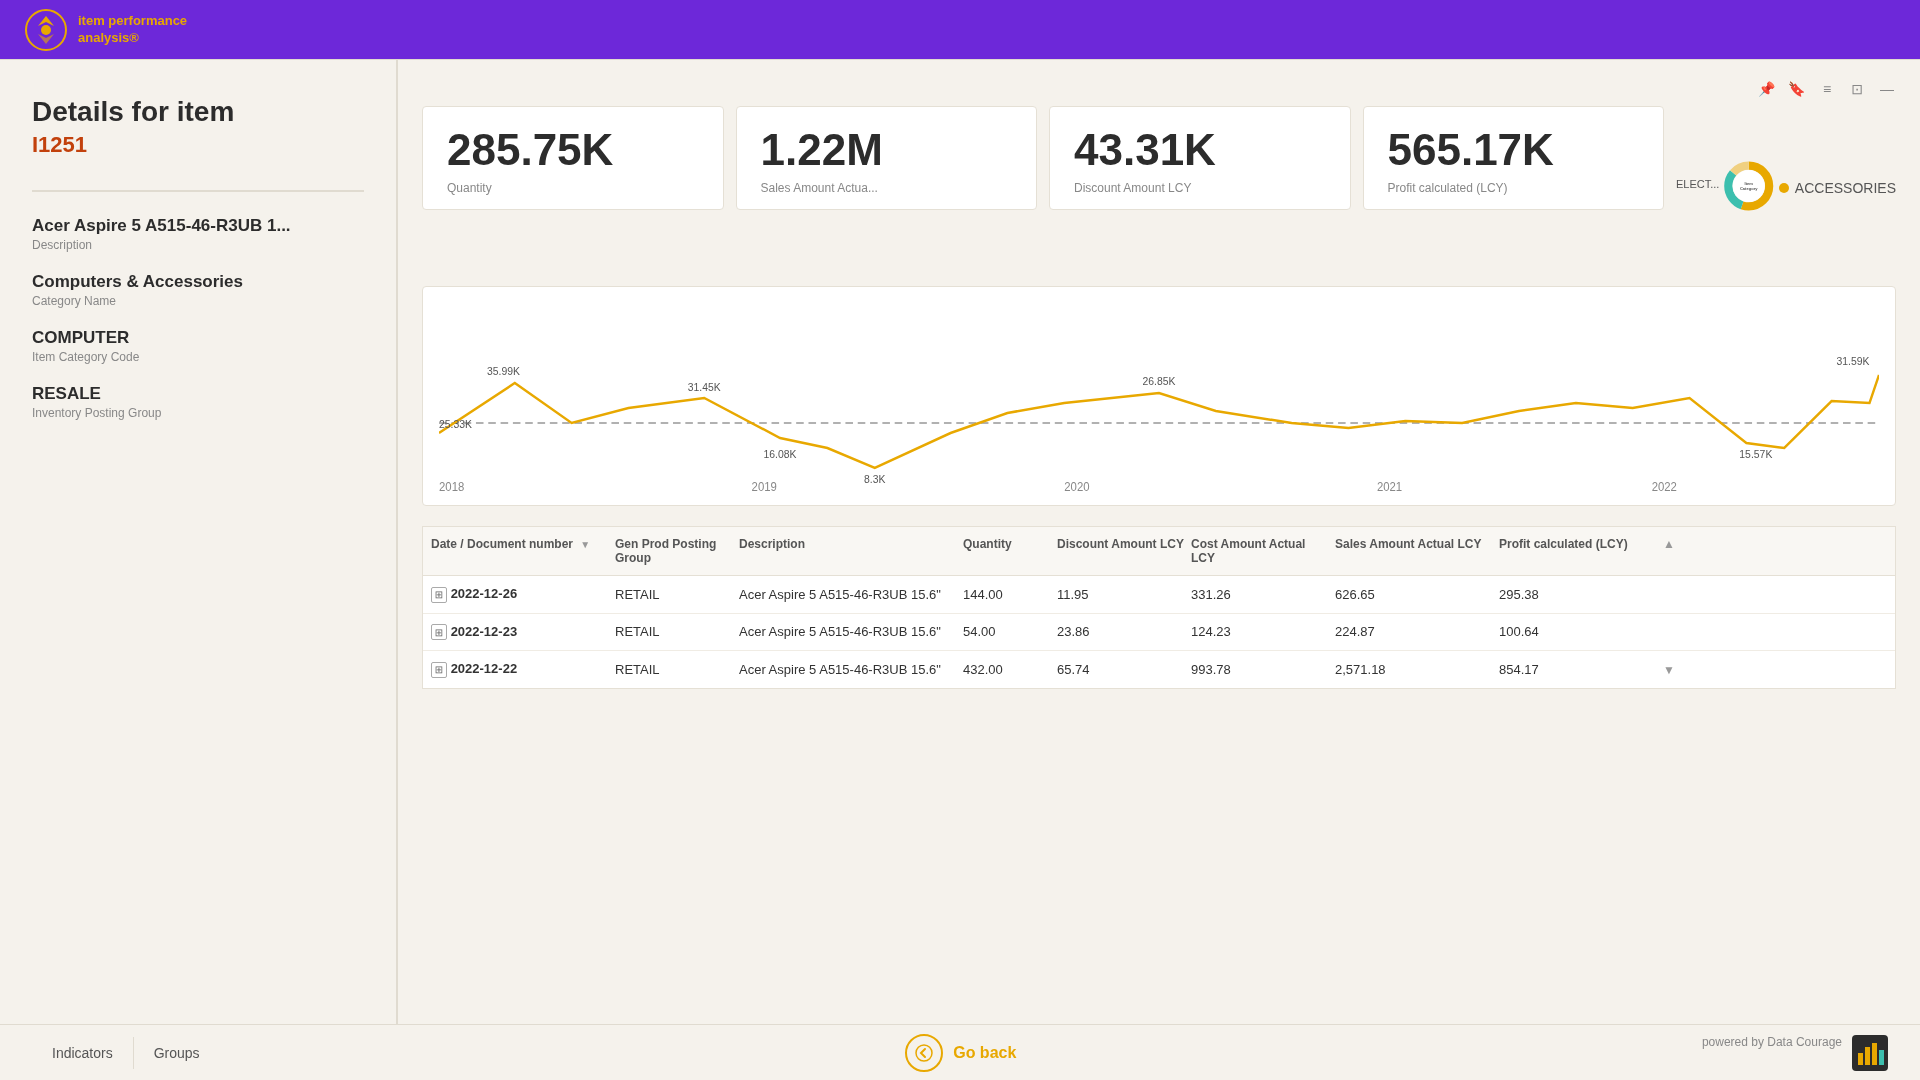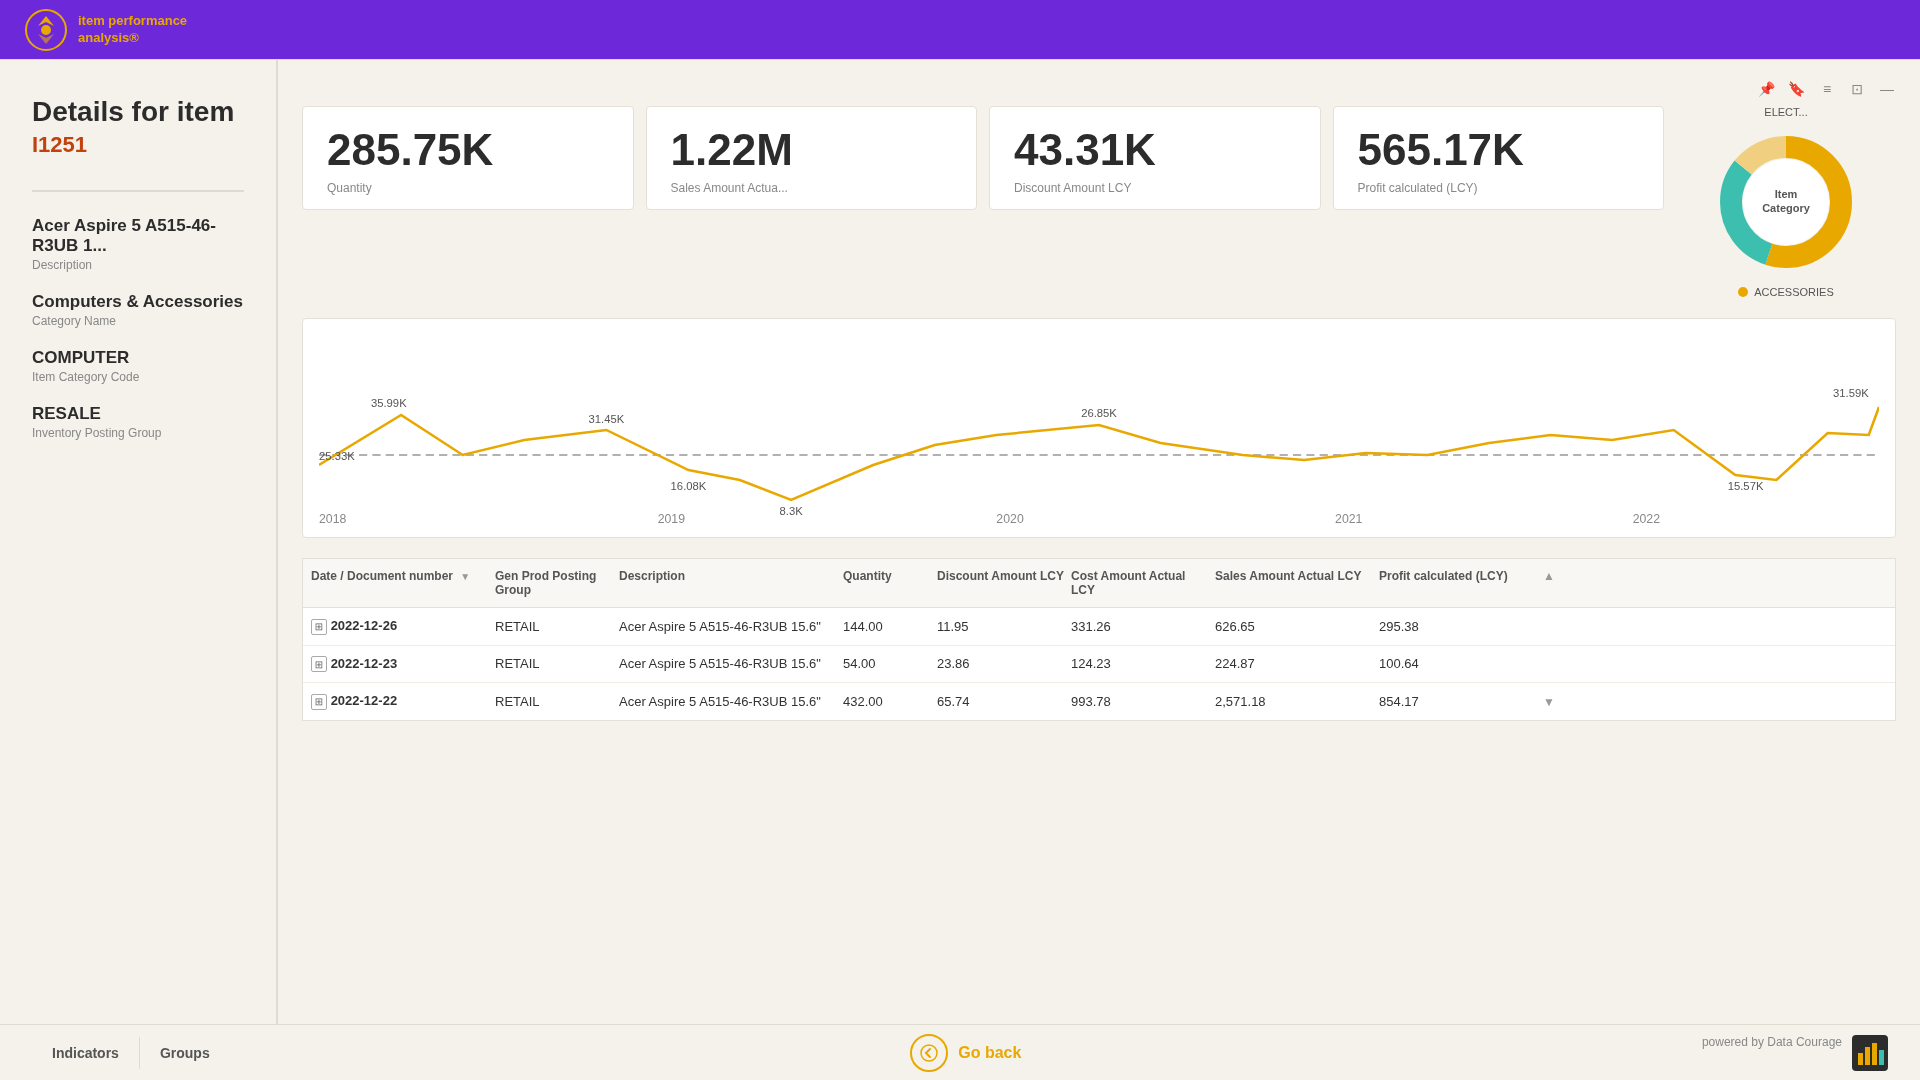--- a/index.html
+++ b/index.html
@@ -43,21 +43,21 @@
     }
 
     
     .main-layout {
       display: flex;
       height: calc(1080px - 60px - 56px);
     }
 
     
     .sidebar {
-      width: 278px;
+      width: 398px;
       background: #f5f2ec;
       border-right: 2px solid #e0dbd0;
       padding: 36px 32px;
       flex-shrink: 0;
     }
     .sidebar-title {
       font-size: 28px;
       font-weight: 700;
       color: #2c2c2c;
       margin-bottom: 4px;
@@ -138,21 +138,21 @@
       color: #888;
       margin-top: 6px;
       display: block;
     }
 
     
     .donut-container {
       width: 220px;
       flex-shrink: 0;
       display: flex;
-      flex-direction: column;
+      flex-direction: row;
       align-items: center;
       position: relative;
     }
     .donut-label-top {
       text-align: right;
       font-size: 11px;
       color: #555;
       margin-bottom: 4px;
     }
 
@@ -225,21 +225,20 @@
       background: #f5f2ec;
       border-top: 1px solid #e0dbd0;
       display: flex;
       align-items: center;
       padding: 0 32px;
       justify-content: space-between;
     }
     .footer-nav {
       display: flex;
       gap: 0;
-      font-weight: bold;
     }
     .footer-nav-item {
       padding: 8px 20px;
       font-size: 14px;
       color: #555;
       cursor: pointer;
       border-right: 1px solid #e0dbd0;
     }
     .footer-nav-item:last-child { border-right: none; }
     .go-back-btn {
@@ -350,21 +349,21 @@
           <circle cx="80" cy="80" r="55" fill="none" stroke="#3cbfae" stroke-width="22" stroke-dasharray="106 430" stroke-dashoffset="-190" transform="rotate(-90 80 80)"></circle>
 
           <circle cx="80" cy="80" r="55" fill="none" stroke="#f0d080" stroke-width="22" stroke-dasharray="50 486" stroke-dashoffset="-296" transform="rotate(-90 80 80)"></circle>
 
           <circle cx="80" cy="80" r="43" fill="white"></circle>
           <text x="80" y="76" text-anchor="middle" font-size="11" fill="#555" font-weight="600">Item</text>
           <text x="80" y="90" text-anchor="middle" font-size="11" fill="#555" font-weight="600">Category</text>
         </svg>
         <div style="display:flex; align-items:center; gap:6px; margin-top:4px;">
           <div style="width:10px;height:10px;background:#e8a800;border-radius:50%"></div>
-          <span style="font-size:11px;color:#555;">ACCESSORIES</span>
+          <span style="font-size:14px;color:#555;">ACCESSORIES</span>
         </div>
       </div>
     </div>
 
     <div class="chart-area">
       <svg width="100%" height="190" viewBox="0 0 1520 190" preserveAspectRatio="none">
 
         <line x1="0" y1="120" x2="1520" y2="120" stroke="#333" stroke-width="1.5" stroke-dasharray="8,5" opacity="0.5"></line>
 
         <polyline points="0,130 80,80 140,120 200,105 280,95 360,135 410,145 460,165 540,130 600,110 660,100 760,90 820,108 900,120 960,125 1020,118 1080,120 1140,108 1200,100 1260,105 1320,95 1380,140 1420,145 1470,98 1510,100 1520,72" fill="none" stroke="#e8a800" stroke-width="2.5"></polyline>

